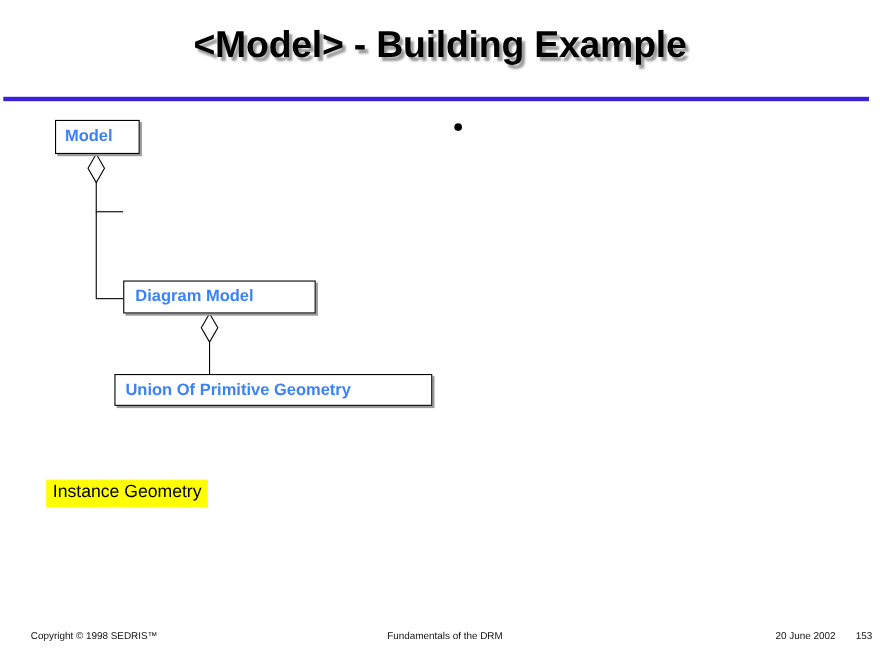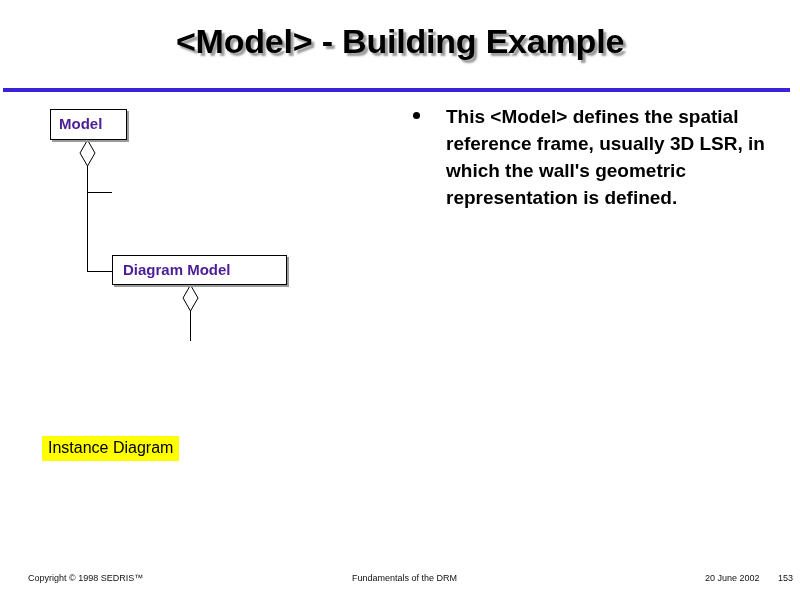--- a/index.html
+++ b/index.html
@@ -56,21 +56,21 @@
     position: absolute;
     box-sizing: border-box;
     background: #ffffff;
     border: 1px solid #000000;
     box-shadow: 2px 2px 0 0 #9a9a9a;
   }
   .uml-box .box-title {
     font-family: "Liberation Sans", sans-serif;
     font-size: 15px;
     font-weight: bold;
-    color: #4c1d95;
+    color: #3b82f6;
     white-space: nowrap;
   }
   .uml-box .box-attr {
     font-family: "Liberation Sans", sans-serif;
     font-size: 14px;
     font-weight: normal;
     color: #000000;
     white-space: nowrap;
   }
 
@@ -219,28 +219,30 @@
 
     <div class="uml-box" id="box-model">
       <div class="box-title">Model</div>
     </div>
 
 
     <div class="uml-box" id="box-geometry">
       <div class="box-title">Diagram Model</div>
     </div>
 
-
-    <div id="instance-diagram-label">Instance Diagram</div>
+    <div class="uml-box" id="box-union">
+      <div class="box-title">Union Of Primitive Geometry</div>
+    </div>
+
+    <div id="instance-diagram-label">Instance Geometry</div>
   </div>
 
   <div id="bullets">
     <div class="bullet-item">
       <span class="bullet-dot"></span>
-      <span>This &lt;Model&gt; defines the spatial reference frame, usually 3D LSR, in which the wall's geometric representation is defined.</span>
     </div>
   </div>
 
   <div class="footer-text" id="footer-copyright">Copyright © 1998 SEDRIS™</div>
   <div class="footer-text" id="footer-center">Fundamentals of the DRM</div>
   <div class="footer-text" id="footer-date">20 June 2002</div>
   <div class="footer-text" id="footer-page">153</div>
 
 </div>
 

